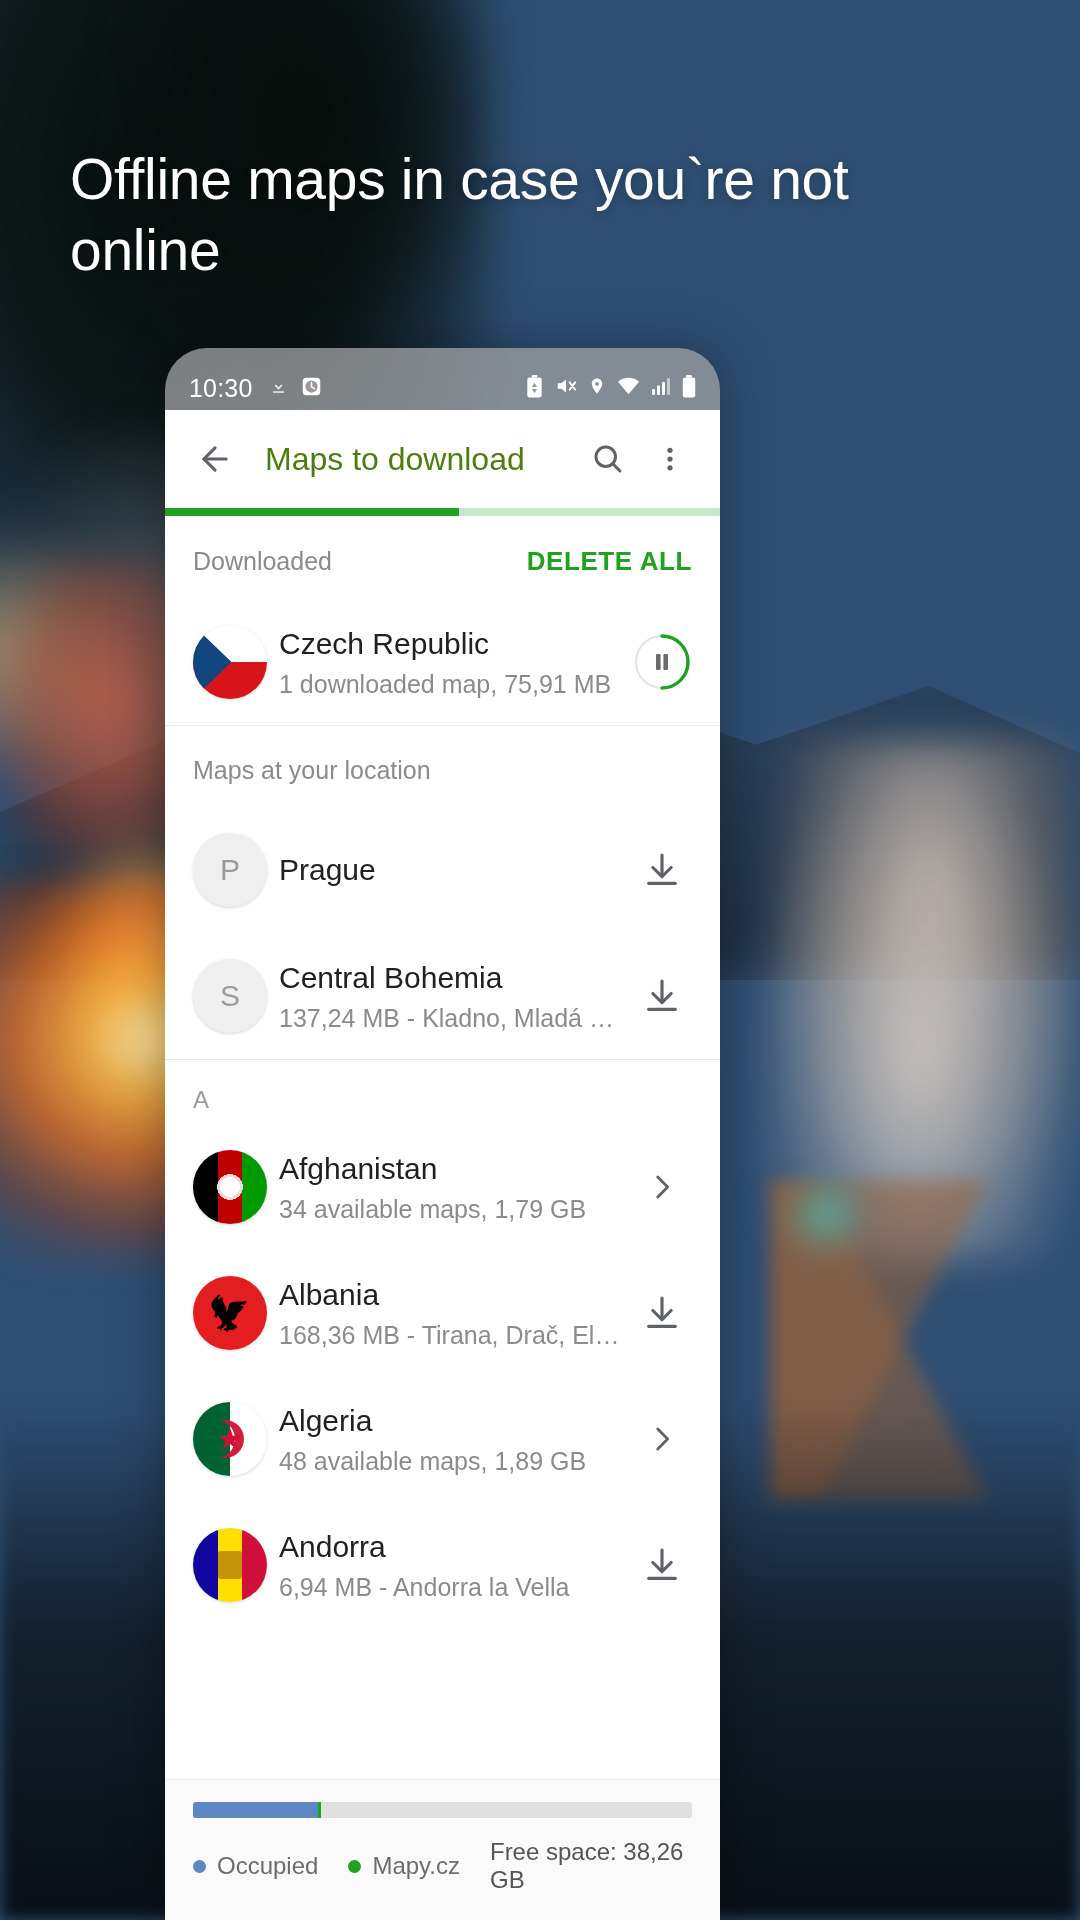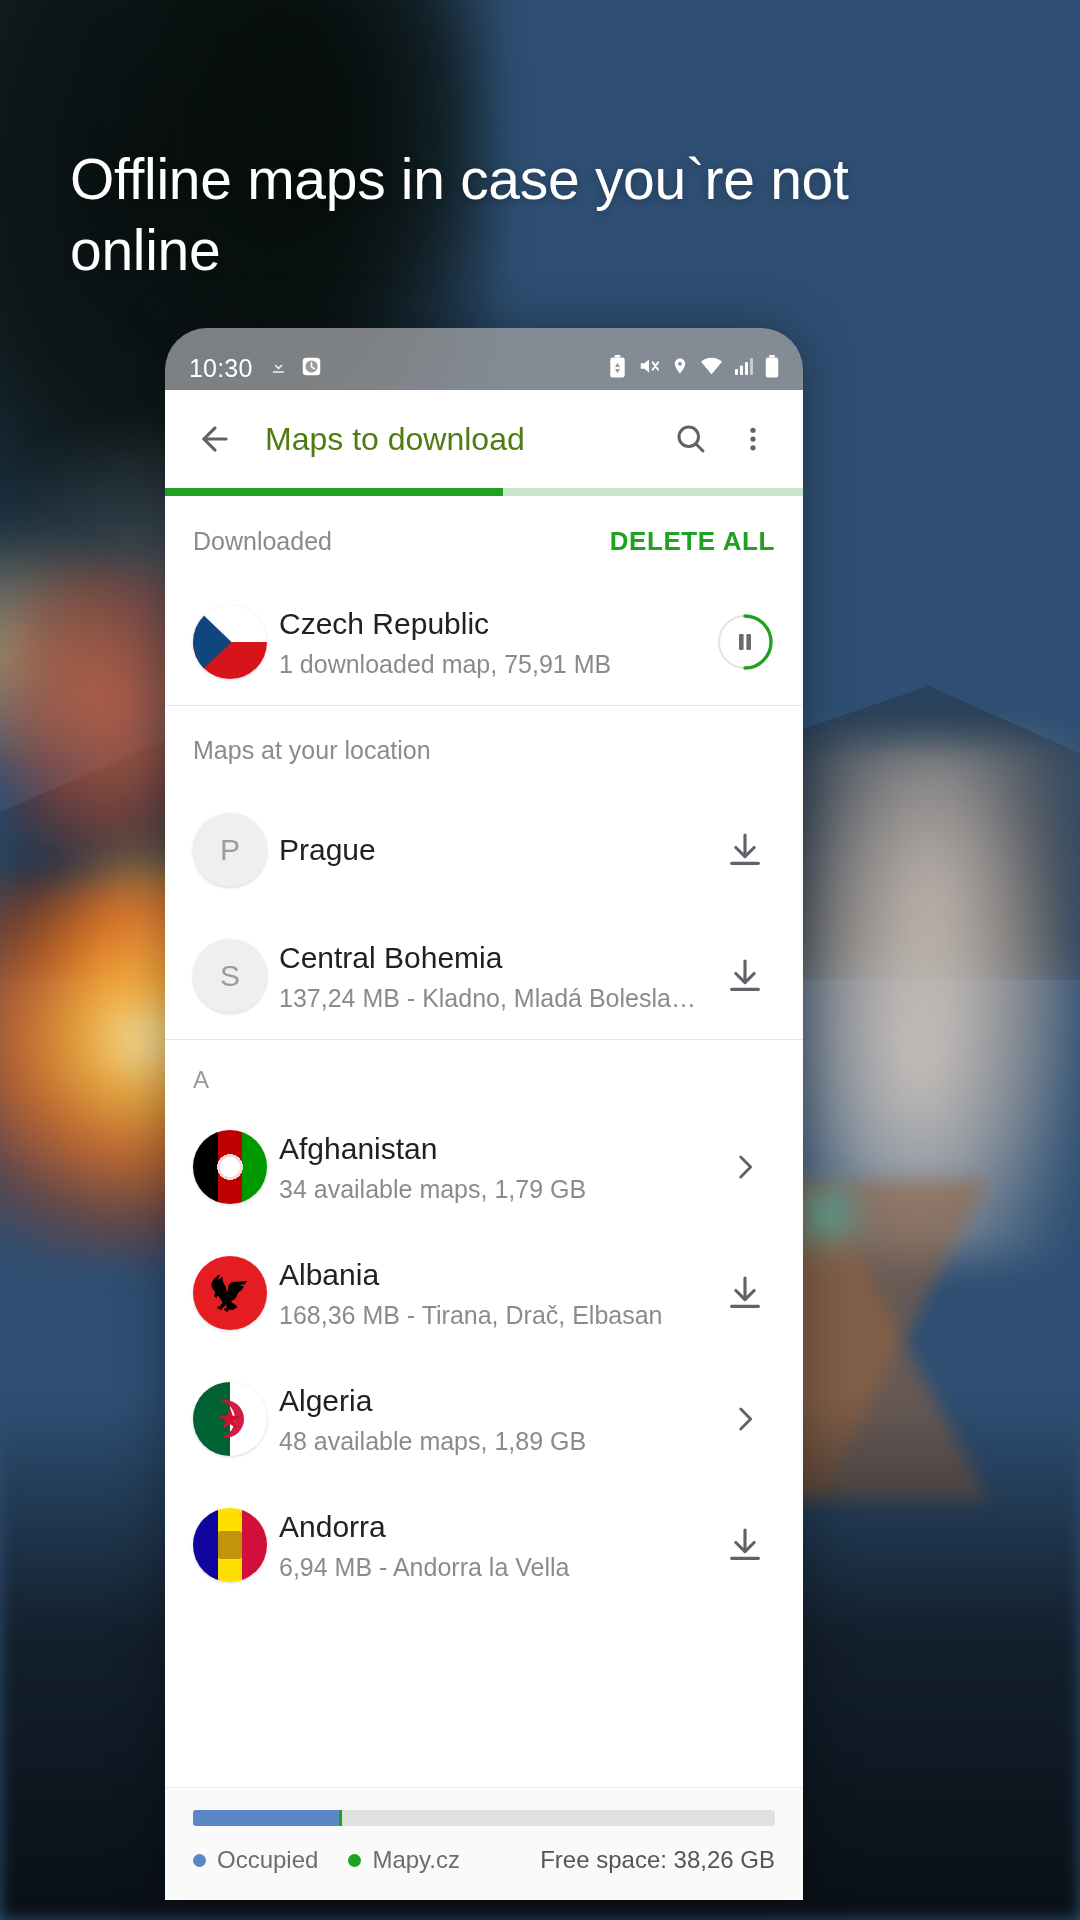--- a/index.html
+++ b/index.html
@@ -102,22 +102,22 @@
     font-weight:400;
     letter-spacing:-.3px;
     padding:0 70px;
     text-shadow:0 2px 10px rgba(0,0,0,.28);
     margin-top:36px;
   }
 
   
   .phone {
     position:absolute;
-    left:165px; top:328px;
-    width:638px; height:1572px;
+    left:165px; top:348px;
+    width:555px; height:1572px;
     border-radius:42px 42px 0 0;
     background:rgba(150,152,155,.82);
     padding:0;
     box-shadow:0 0 52px rgba(0,0,0,.35);
     overflow:hidden;
   }
   .phone-inner {
     position:absolute; left:0; right:0; top:0; bottom:0;
     display:flex; flex-direction:column;
   }

